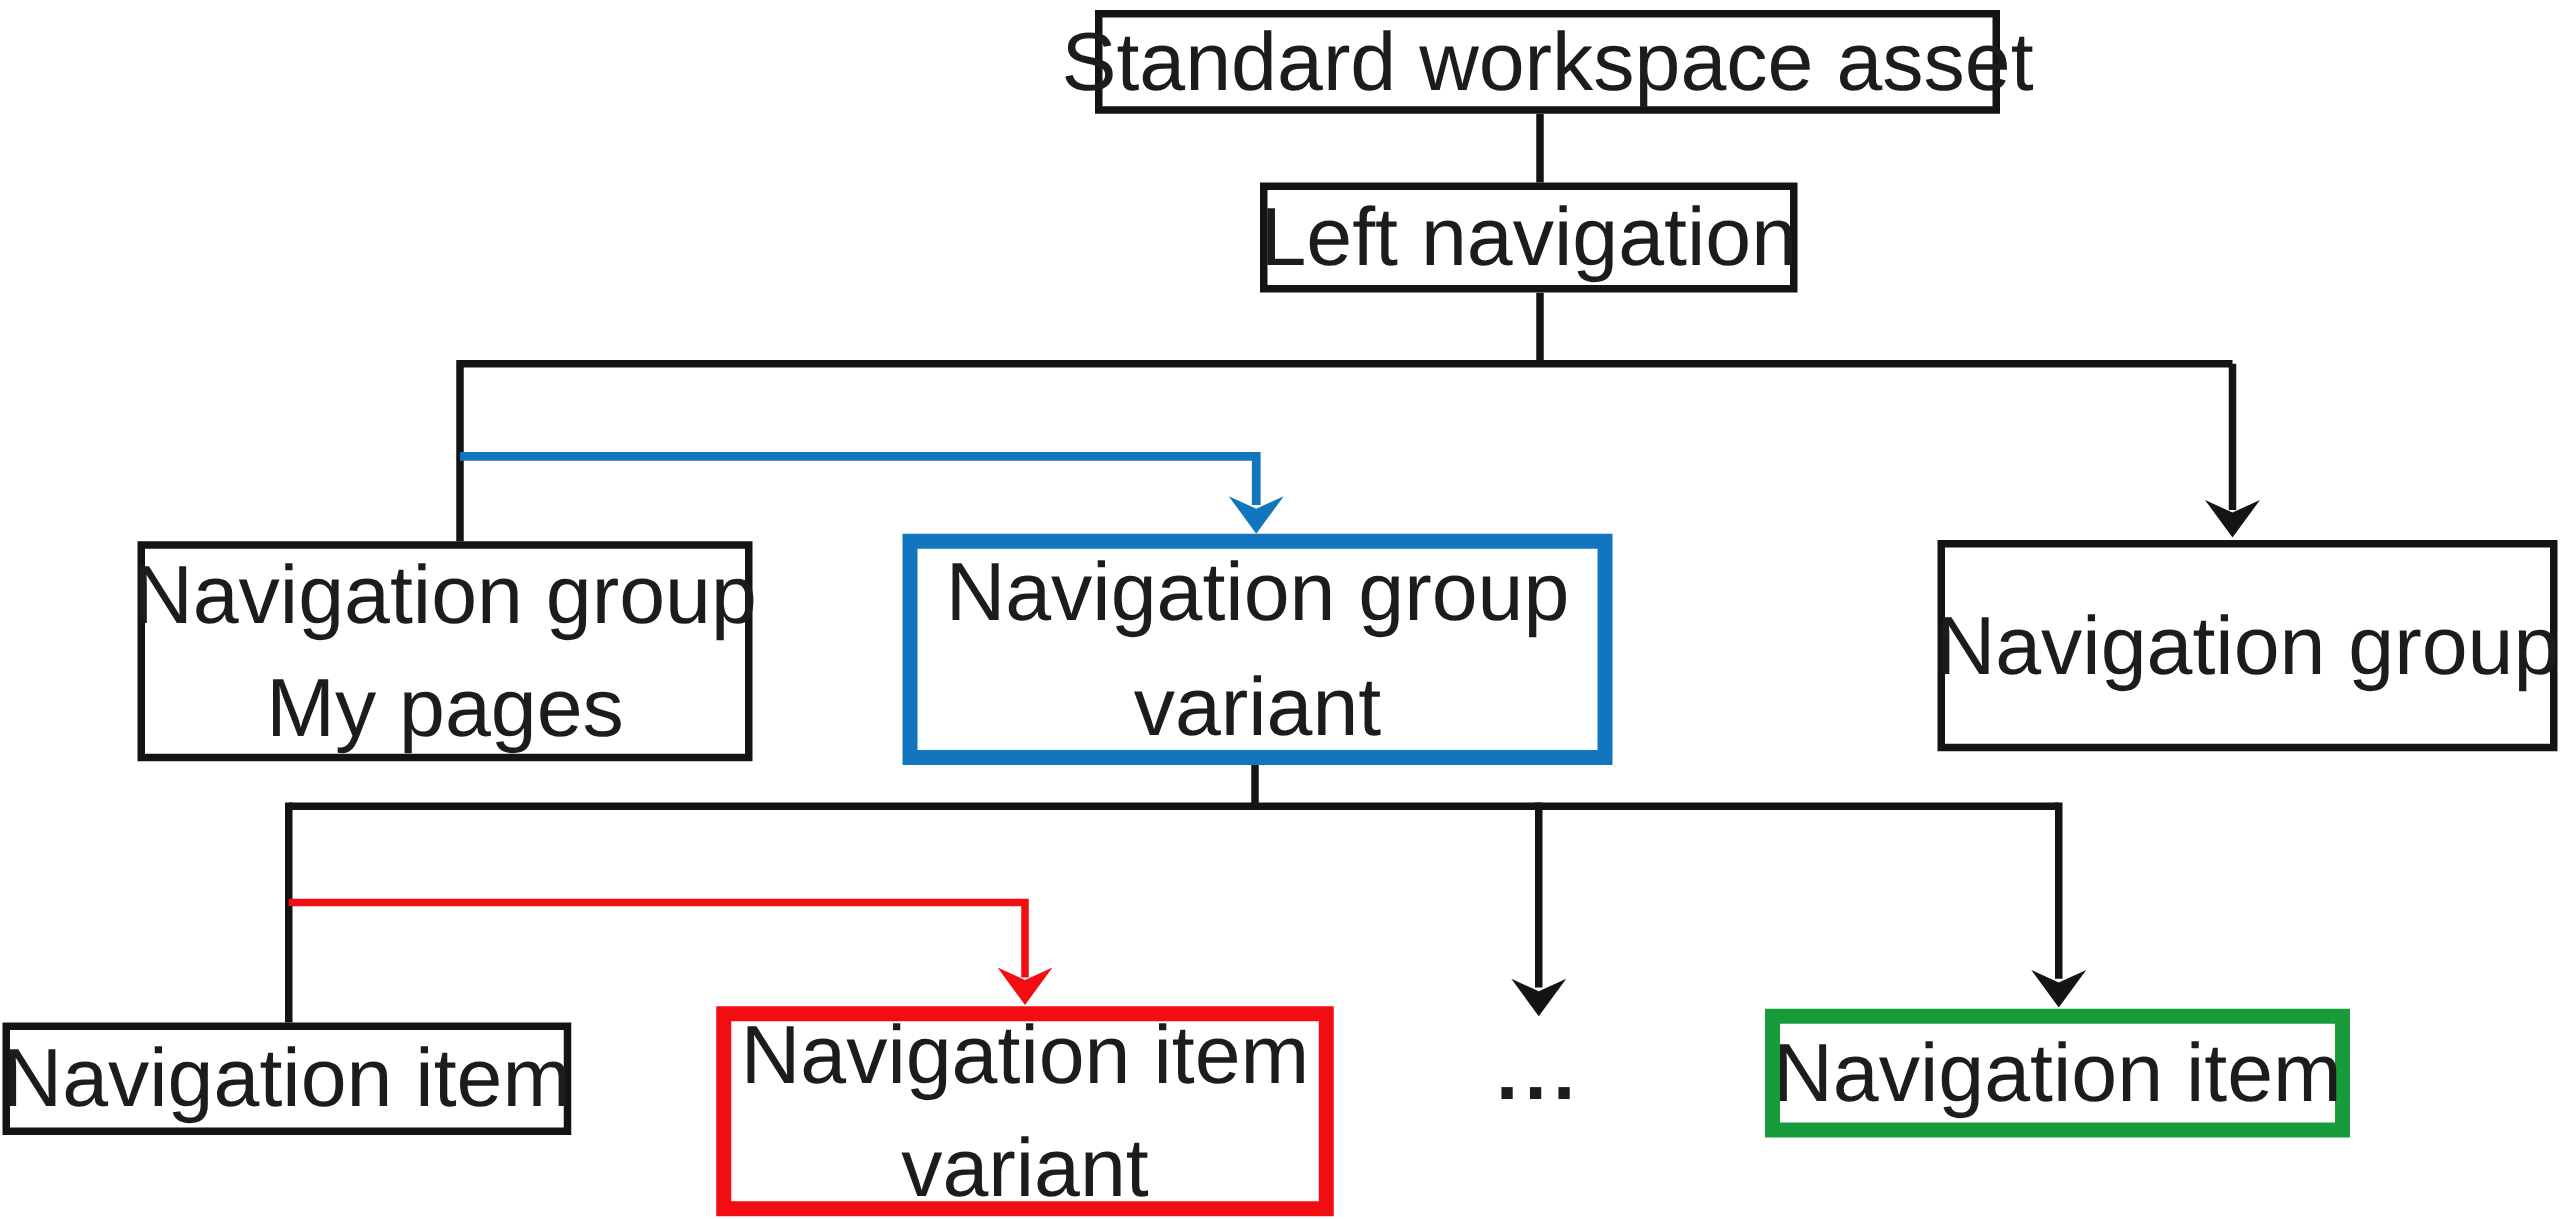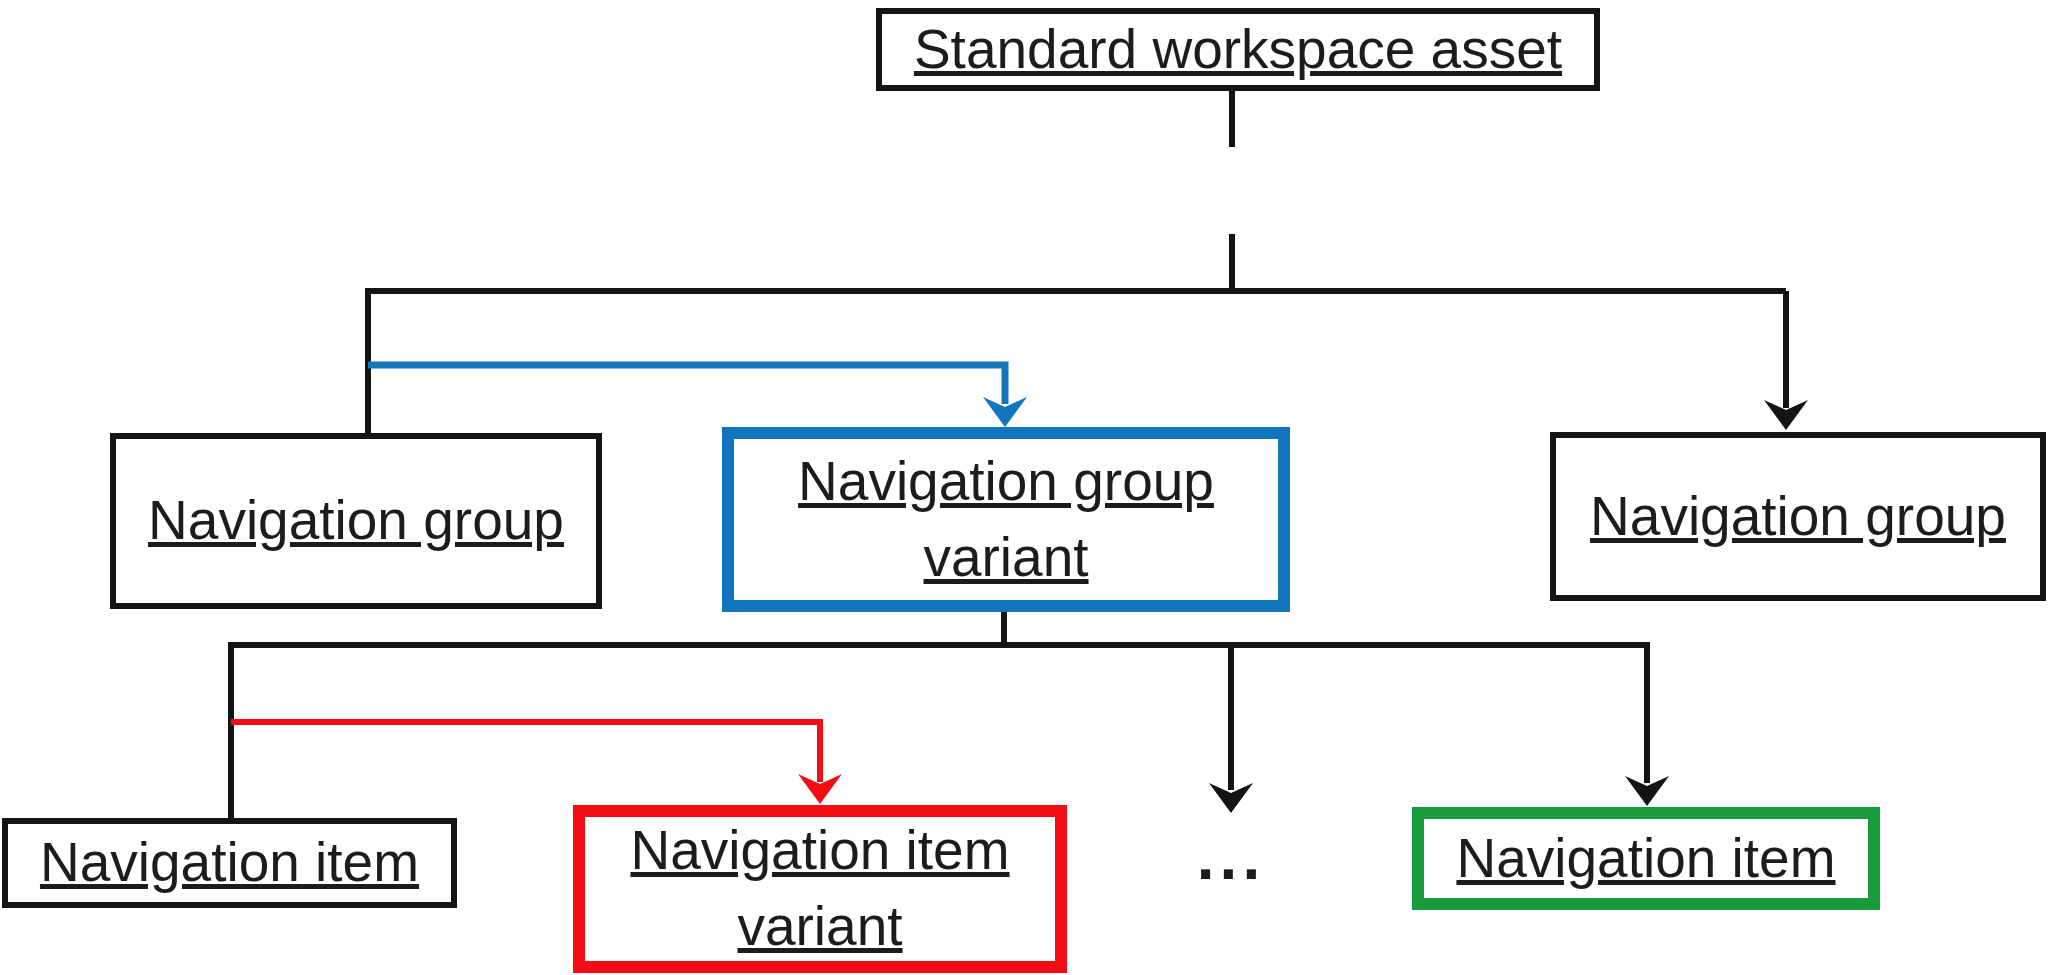--- a/index.html
+++ b/index.html
@@ -24,21 +24,21 @@
   .connectors path.r{stroke:var(--c-highlight-red);stroke-width:6;fill:none;}
   .connectors path.ka{fill:var(--c-line);stroke:none;}
   .connectors path.ba{fill:var(--c-highlight-blue);stroke:none;}
   .connectors path.ra{fill:var(--c-highlight-red);stroke:none;}
   .node{
     position:absolute;box-sizing:border-box;
     background:var(--c-background);
     border:6px solid var(--c-line);
     display:flex;flex-direction:column;align-items:center;justify-content:center;
     text-align:center;color:var(--c-text);
-    font-size:55px;line-height:1.38;white-space:nowrap;text-decoration:underline;
+    font-size:66px;line-height:1.38;white-space:nowrap;
   }
   .node.thick-blue{border:12px solid var(--c-highlight-blue);}
   .node.thick-red{border:12px solid var(--c-highlight-red);}
   .node.thick-green{border:12px solid var(--c-highlight-green);}
   .ellipsis{
     position:absolute;box-sizing:border-box;
     display:flex;align-items:center;justify-content:center;
     color:var(--c-text);font-size:64px;font-weight:700;letter-spacing:5px;
   }
 </style>
@@ -76,23 +76,27 @@
     <path class="ka" d="M1231 813 L1209 783 L1231 793 L1253 783 Z"></path>
 
     <path class="k" d="M1647 642 V783"></path>
     <path class="ka" d="M1647 806 L1625 776 L1647 786 L1669 776 Z"></path>
   </svg>
 
   <div class="node" style="left:876px;top:8px;width:724px;height:83px;">
     <span>Standard workspace asset</span>
   </div>
 
+  <div class="node" style="left:1008px;top:146px;width:430px;height:88px;">
+    <span>Left navigation</span>
+  </div>
 
   <div class="node" style="left:110px;top:433px;width:492px;height:176px;">
     <span>Navigation group</span>
+    <span>My pages</span>
   </div>
 
   <div class="node thick-blue" style="left:722px;top:427px;width:568px;height:185px;">
     <span>Navigation group</span>
     <span>variant</span>
   </div>
 
   <div class="node" style="left:1550px;top:432px;width:496px;height:169px;">
     <span>Navigation group</span>
   </div>

